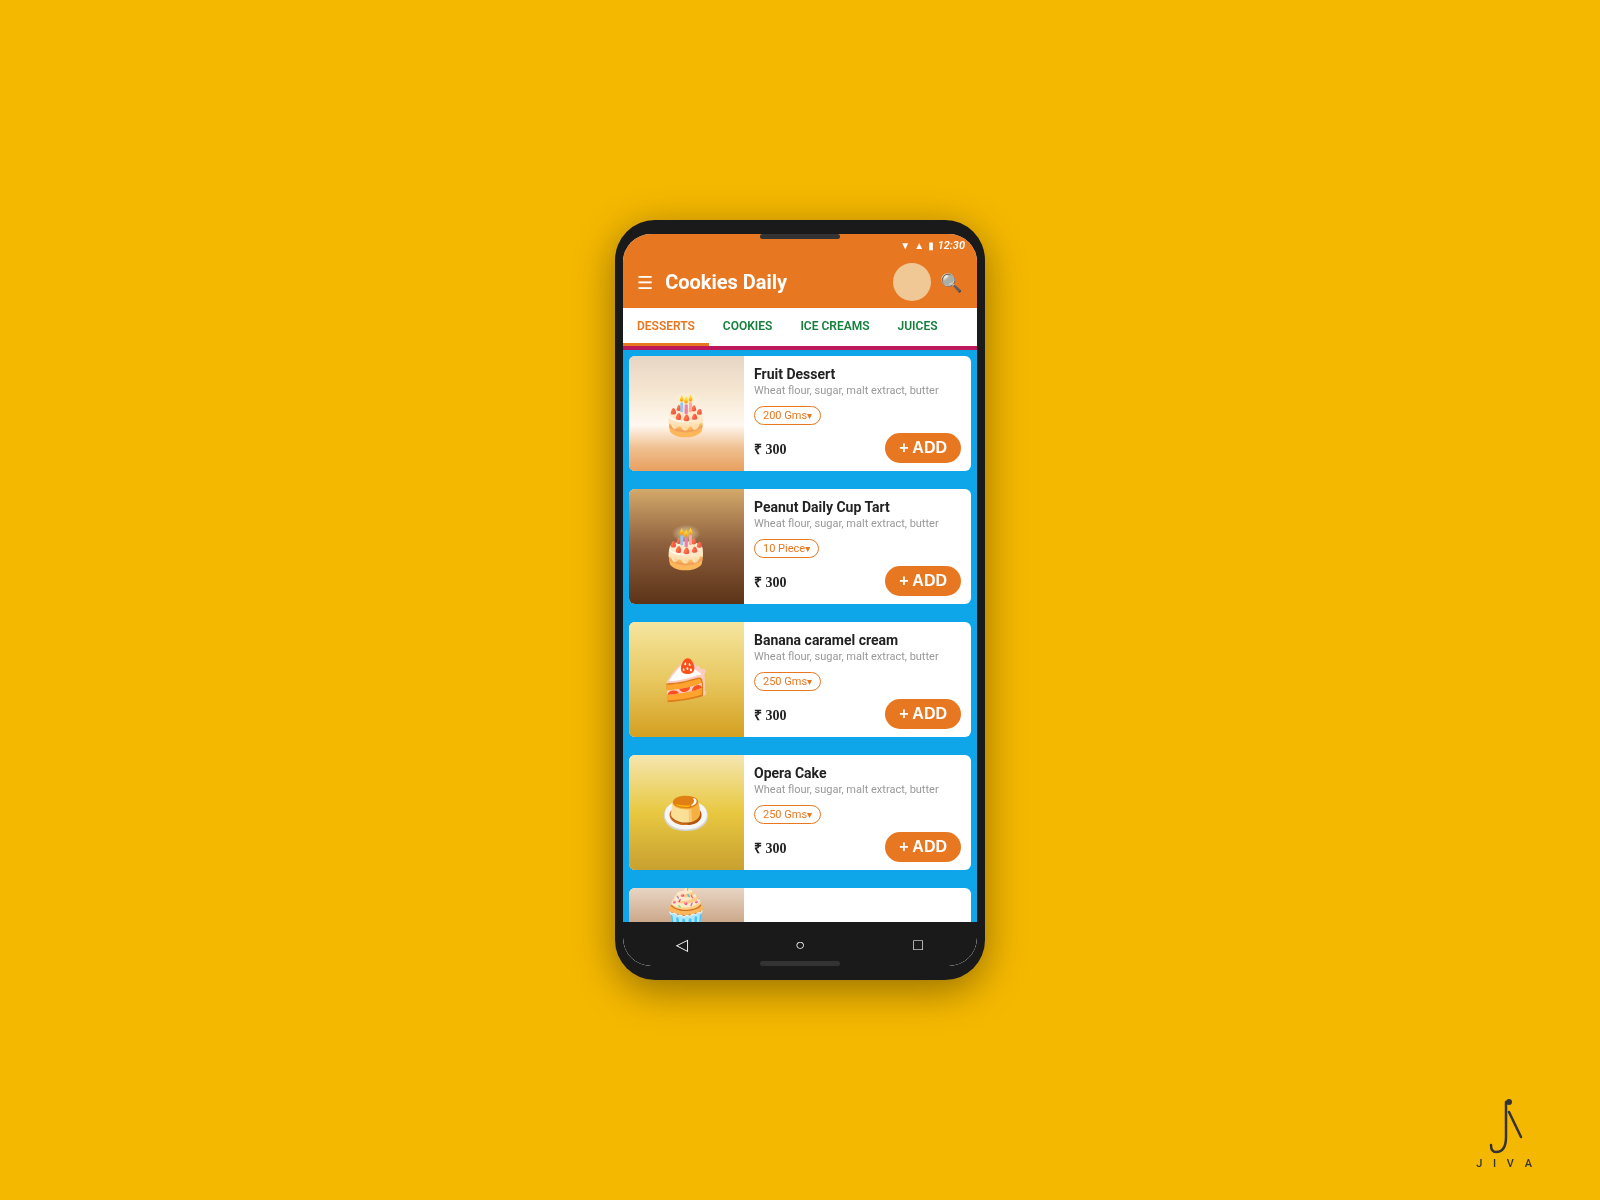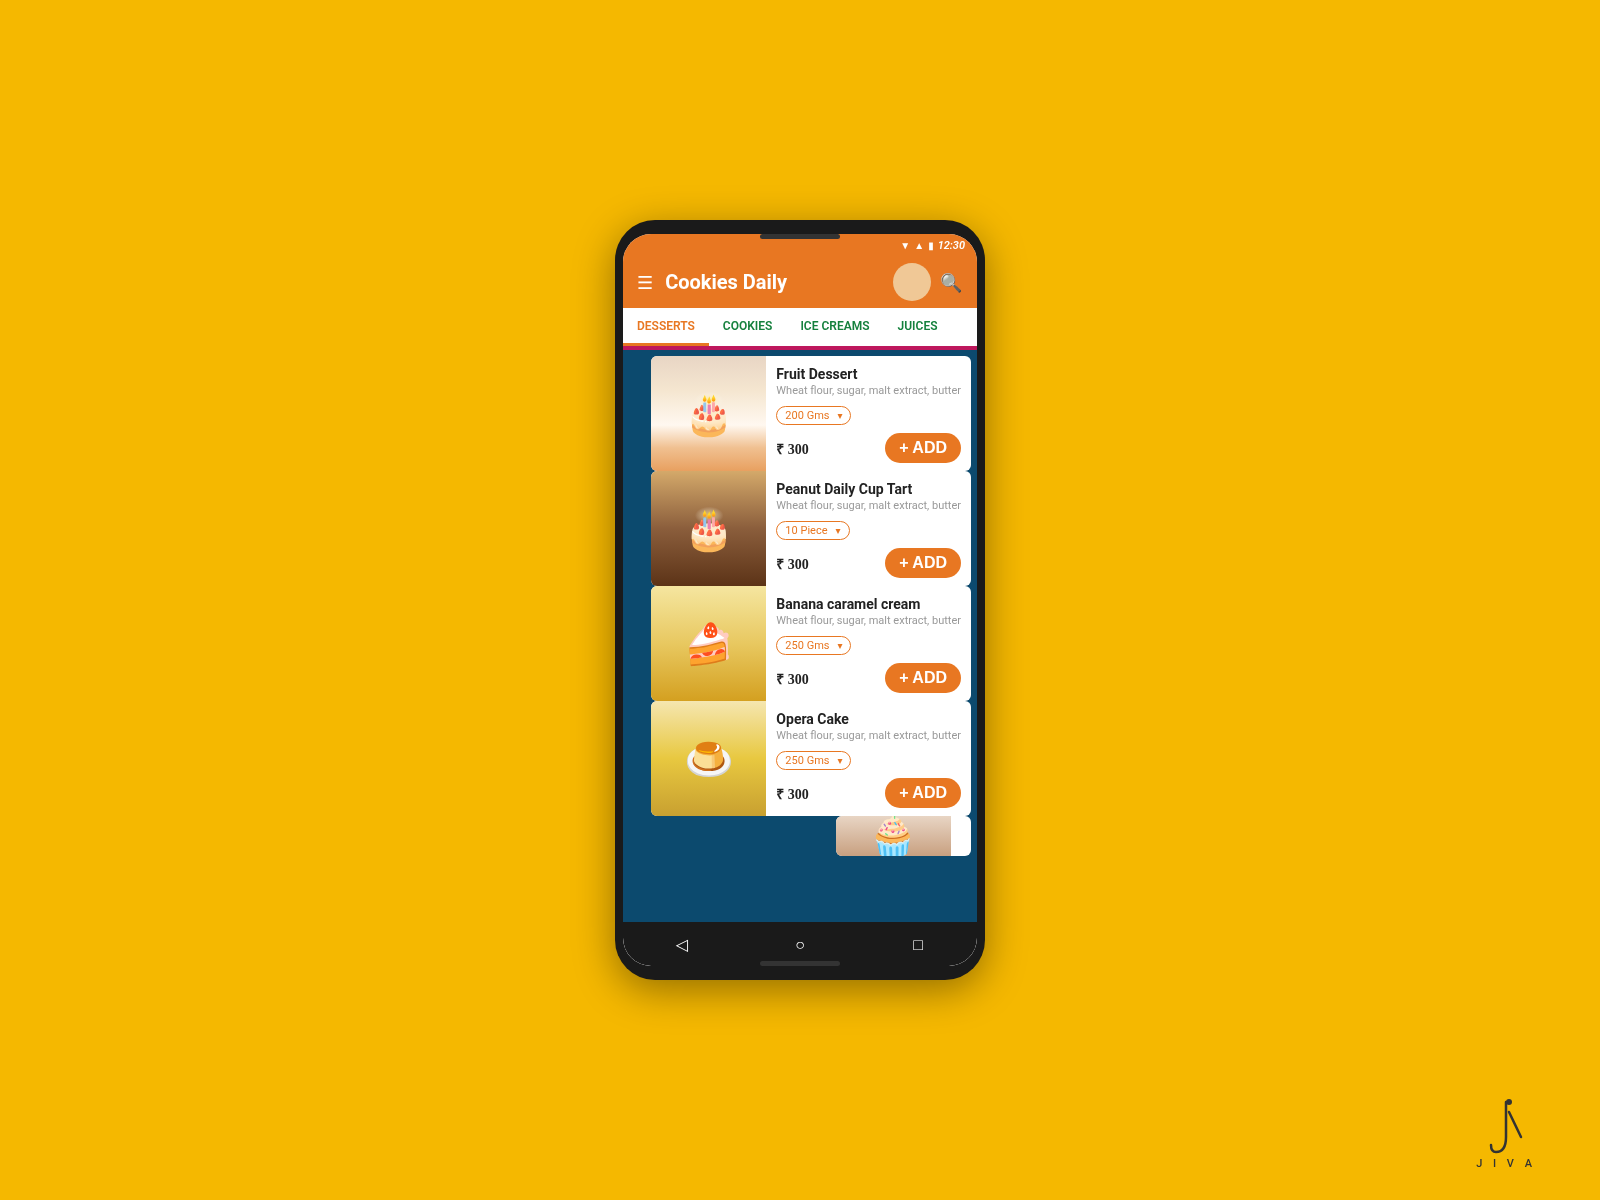--- a/index.html
+++ b/index.html
@@ -142,26 +142,25 @@
     }
     .tab-item.active {
       color: #E87722;
       border-bottom: 3px solid #E87722;
     }
 
     
     .products-list {
       flex: 1;
       overflow-y: auto;
-      background: #0c4a6e;
+      background: #0ea5e9;
       display: flex;
       flex-direction: column;
-      gap: 0;
+      gap: 18px;
       padding: 6px 0;
-      align-items: flex-end;
     }
     .products-list::-webkit-scrollbar { display: none; }
 
     .product-card {
       background: white;
       margin: 0 6px;
       border-radius: 6px;
       display: flex;
       align-items: stretch;
       overflow: hidden;
@@ -270,21 +269,21 @@
       border: 1px solid #E87722;
       border-radius: 20px;
       padding: 2px 8px;
       width: fit-content;
       margin-bottom: 6px;
       cursor: pointer;
     }
     .product-size-text {
       font-size: 11px;
       color: #E87722;
-      margin-right: 8px;
+      margin-right: 0;
     }
     .product-size-arrow {
       font-size: 10px;
       color: #E87722;
     }
     .product-bottom-row {
       display: flex;
       align-items: center;
       justify-content: space-between;
     }

